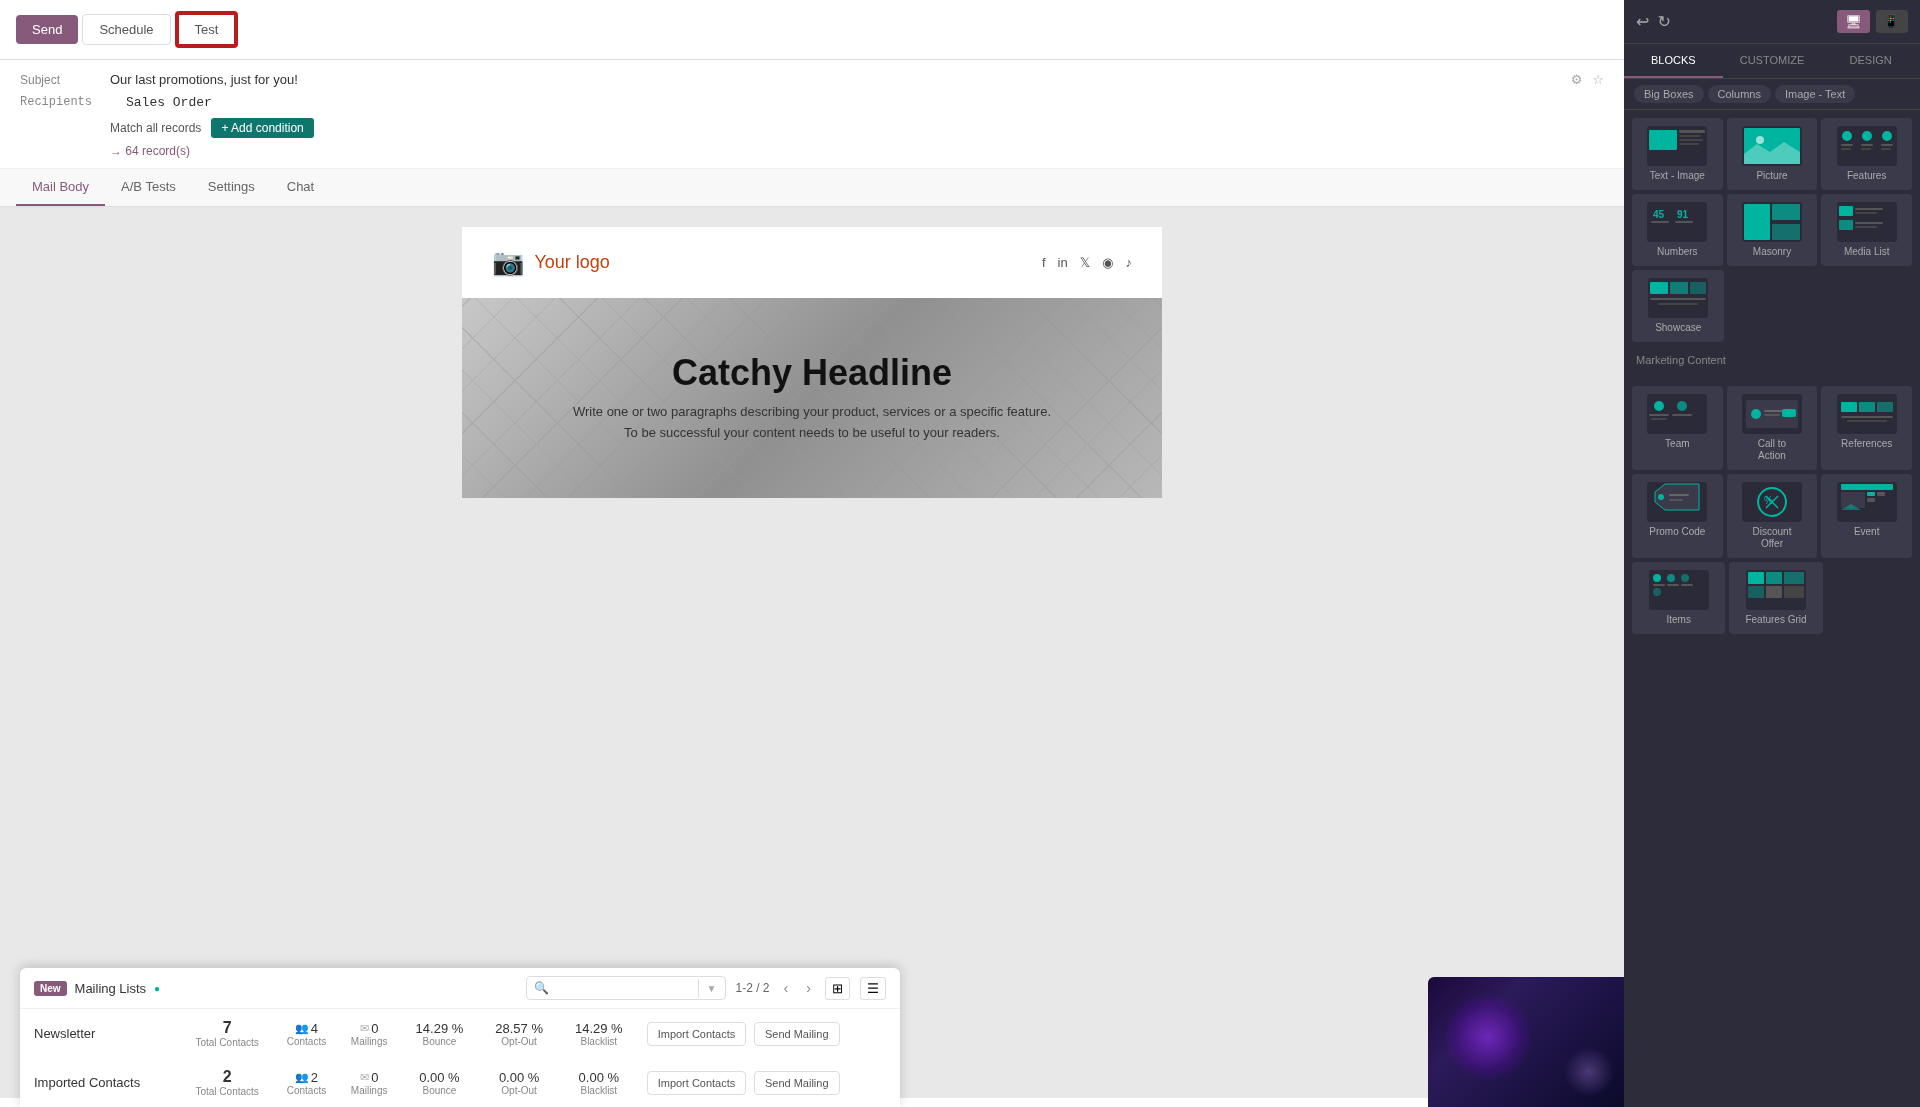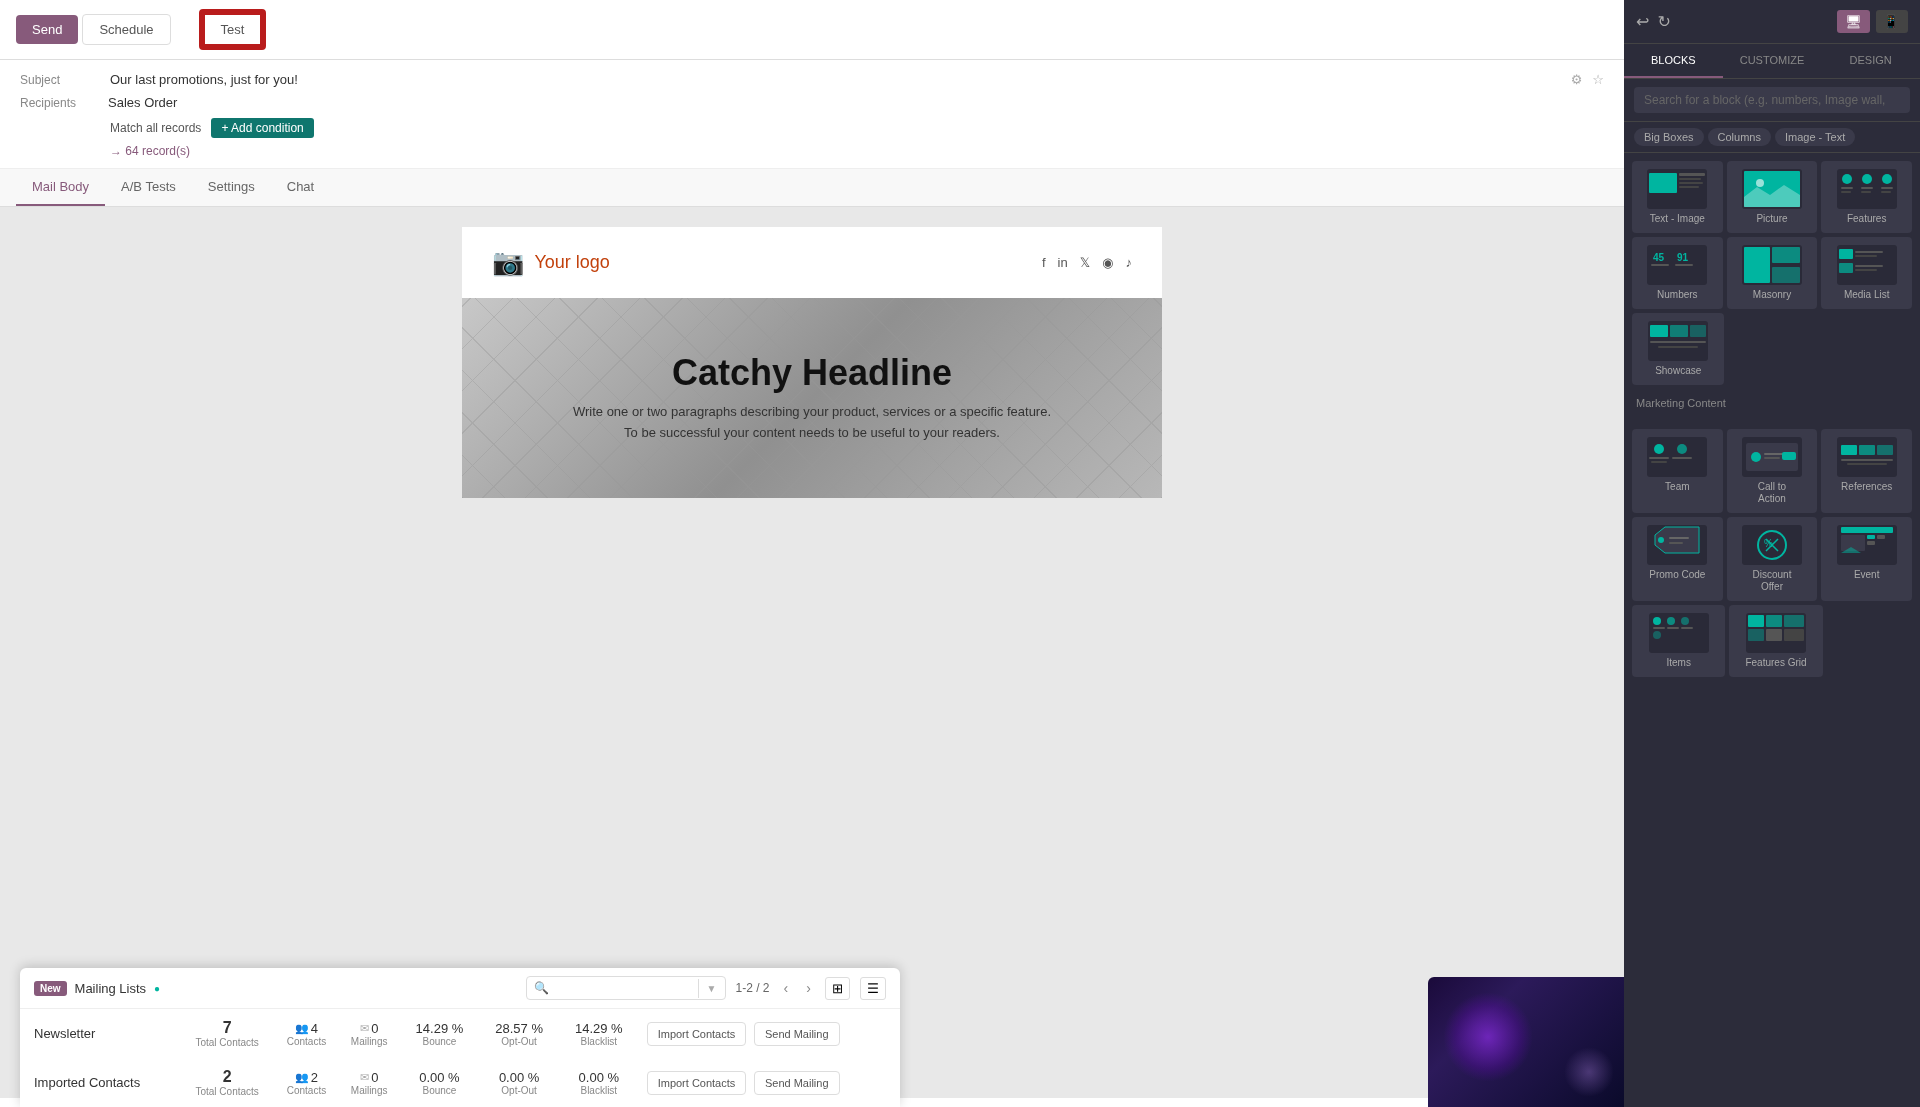--- a/index.html
+++ b/index.html
@@ -182,31 +182,31 @@
   <div style="display:flex; align-items:center; padding:0 20px; font-size:12px; color:#888;">
     <span>Sent</span>
   </div>
 </div>
 
 <div class="main-editor">
 
   <div style="display:flex; align-items:center; height:60px; padding:0 16px; background:#fff; border-bottom:1px solid #ddd; gap:4px;">
     <button style="background:#875a7b; color:#fff; border:none; border-radius:4px; padding:7px 16px; font-size:13px; cursor:pointer;">Send</button>
     <button style="background:none; border:1px solid #ddd; border-radius:4px; padding:7px 16px; font-size:13px; cursor:pointer; color:#555;">Schedule</button>
-    <button style="background:none; border:6px solid #b91c1c; border-radius:4px; padding:7px 16px; font-size:13px; cursor:pointer; color:#555;margin-left:24px;">Test</button>
+    <button style="background:none; border:4px solid #b91c1c; border-radius:4px; padding:7px 16px; font-size:13px; cursor:pointer; color:#555;">Test</button>
   </div>
 
   <div style="padding:8px 20px; background:#fff; border-bottom:1px solid #eee;">
     <div style="display:flex; align-items:center; gap:10px; padding:4px 0;">
       <span style="color:#888; font-size:12px; width:80px;">Subject</span>
       <span style="color:#333; font-size:13px; flex:1;">Our last promotions, just for you!</span>
       <span style="color:#aaa; cursor:pointer; margin-left:4px;">⚙</span>
       <span style="color:#aaa; cursor:pointer;">☆</span>
     </div>
-    <div style="display:flex; align-items:flex-end; gap:8px; padding:4px 0;">
+    <div style="display:flex; align-items:flex-start; gap:26px; padding:4px 0;font-family:Liberation Mono, monospace;">
       <span style="color:#888; font-size:12px; width:80px;">Recipients</span>
       <span style="color:#333; font-size:13px;">Sales Order</span>
     </div>
     <div style="display:flex; align-items:center; gap:10px; padding:4px 0;">
       <span style="width:80px;"></span>
       <span style="color:#555; font-size:12px;">Match all records</span>
       <button style="background:#0f766e; color:#fff; border:none; border-radius:3px; padding:3px 10px; font-size:12px; cursor:pointer;">+ Add condition</button>
     </div>
     <div style="display:flex; align-items:center; padding:2px 0 2px 90px;">
       <span style="color:#875a7b; font-size:12px; cursor:pointer;">→ 64 record(s)</span>
@@ -262,23 +262,20 @@
       <button class="view-btn">📱</button>
     </div>
   </div>
 
   <div class="panel-tabs">
     <button class="panel-tab active">BLOCKS</button>
     <button class="panel-tab">CUSTOMIZE</button>
     <button class="panel-tab">DESIGN</button>
   </div>
 
-  <div class="panel-search">
-    <input class="search-box" type="text" placeholder="Search for a block (e.g. numbers, Image wall," style="">
-  </div>
 
   <div class="category-pills">
     <button class="cat-pill">Big Boxes</button>
     <button class="cat-pill">Columns</button>
     <button class="cat-pill">Image - Text</button>
   </div>
 
   <div class="blocks-grid">
 
     <div class="blocks-row">

